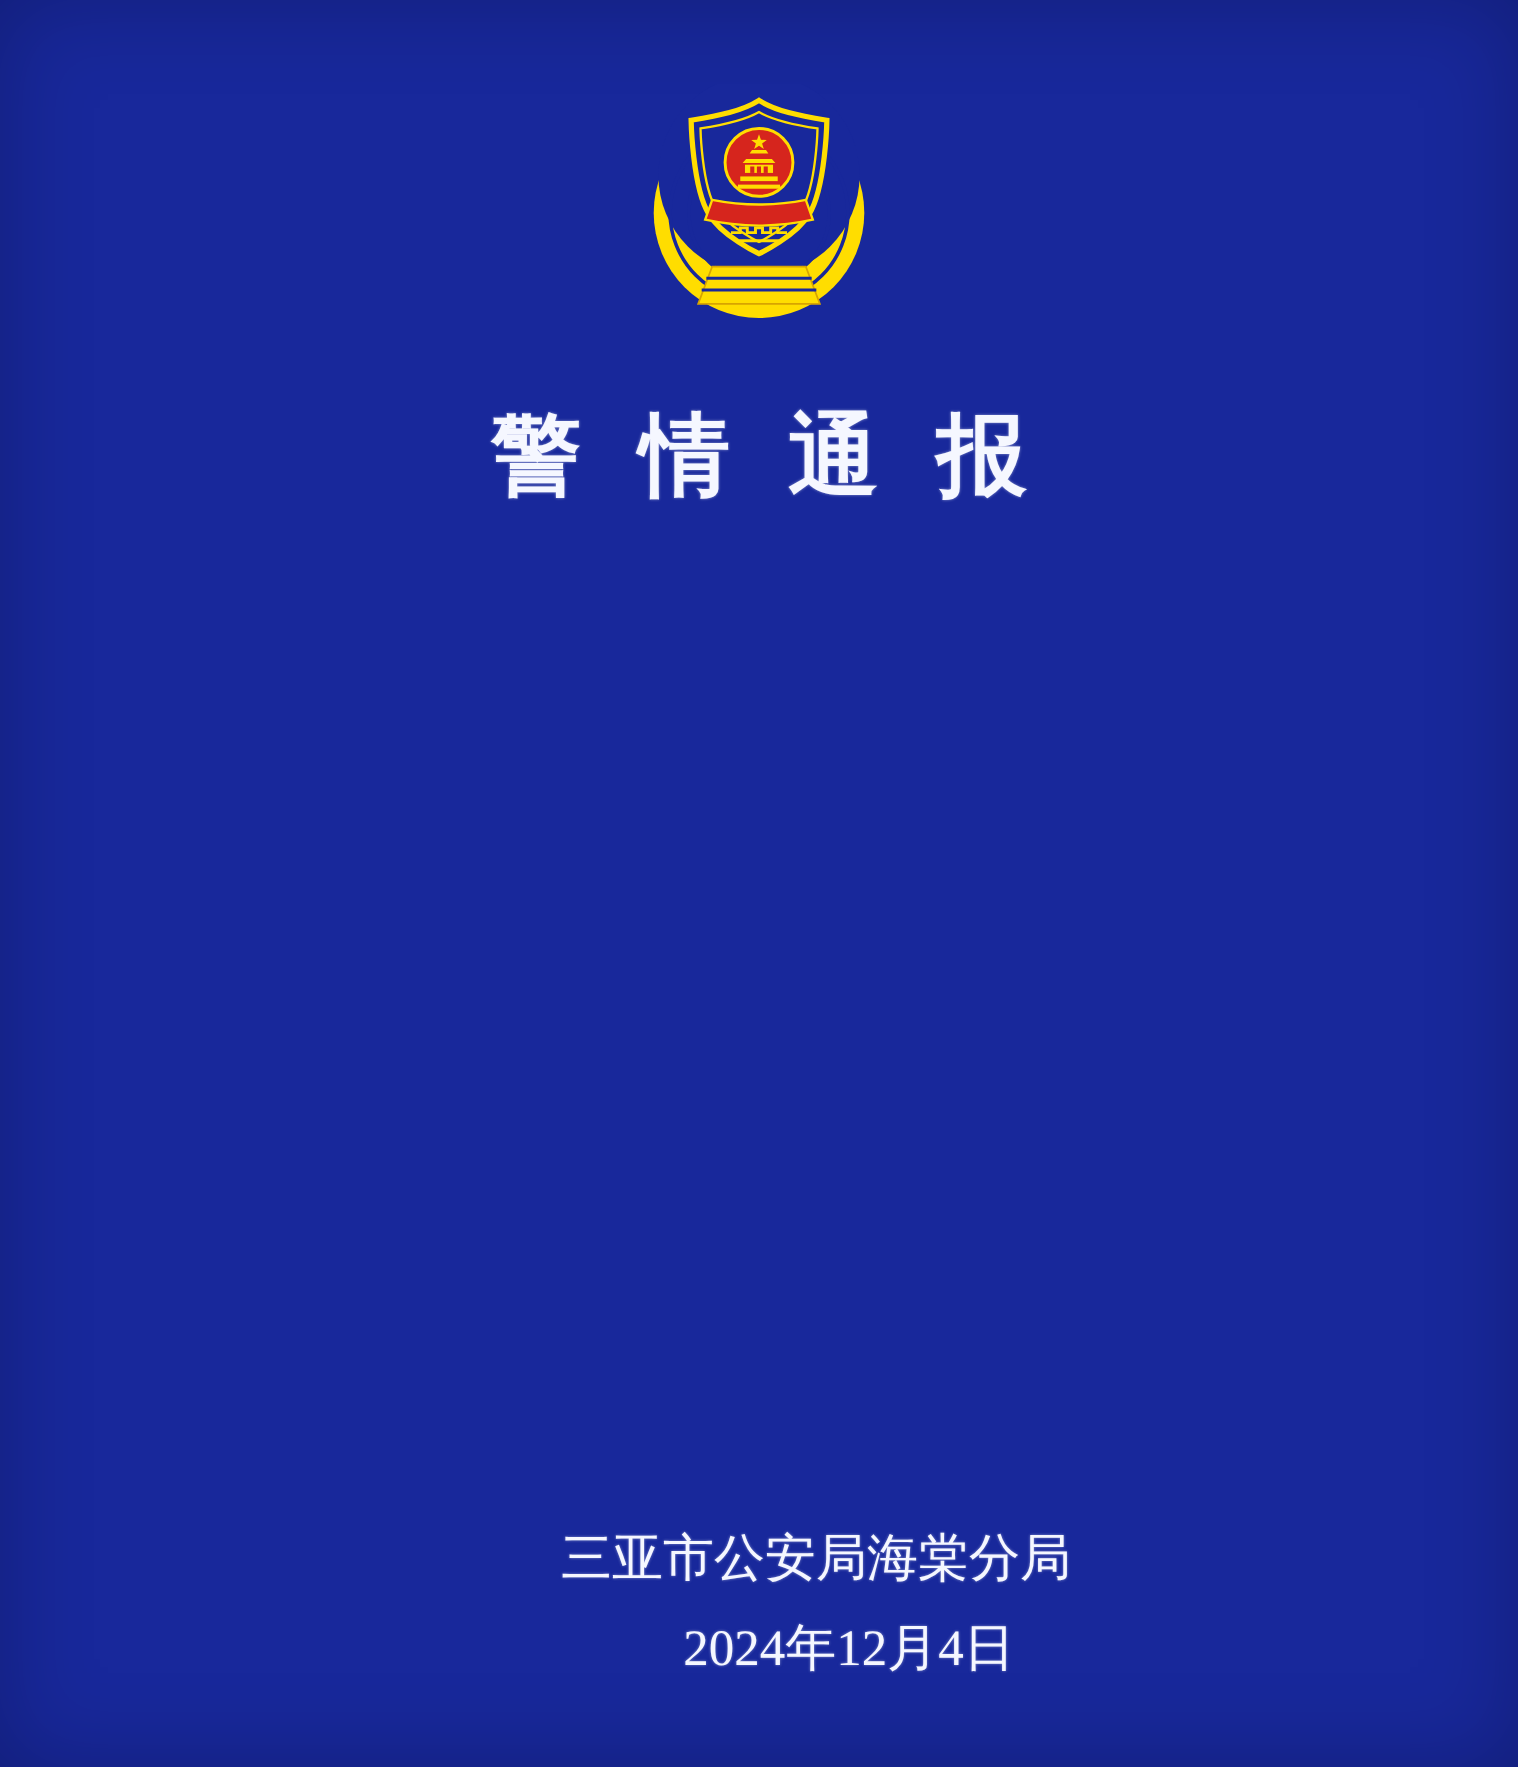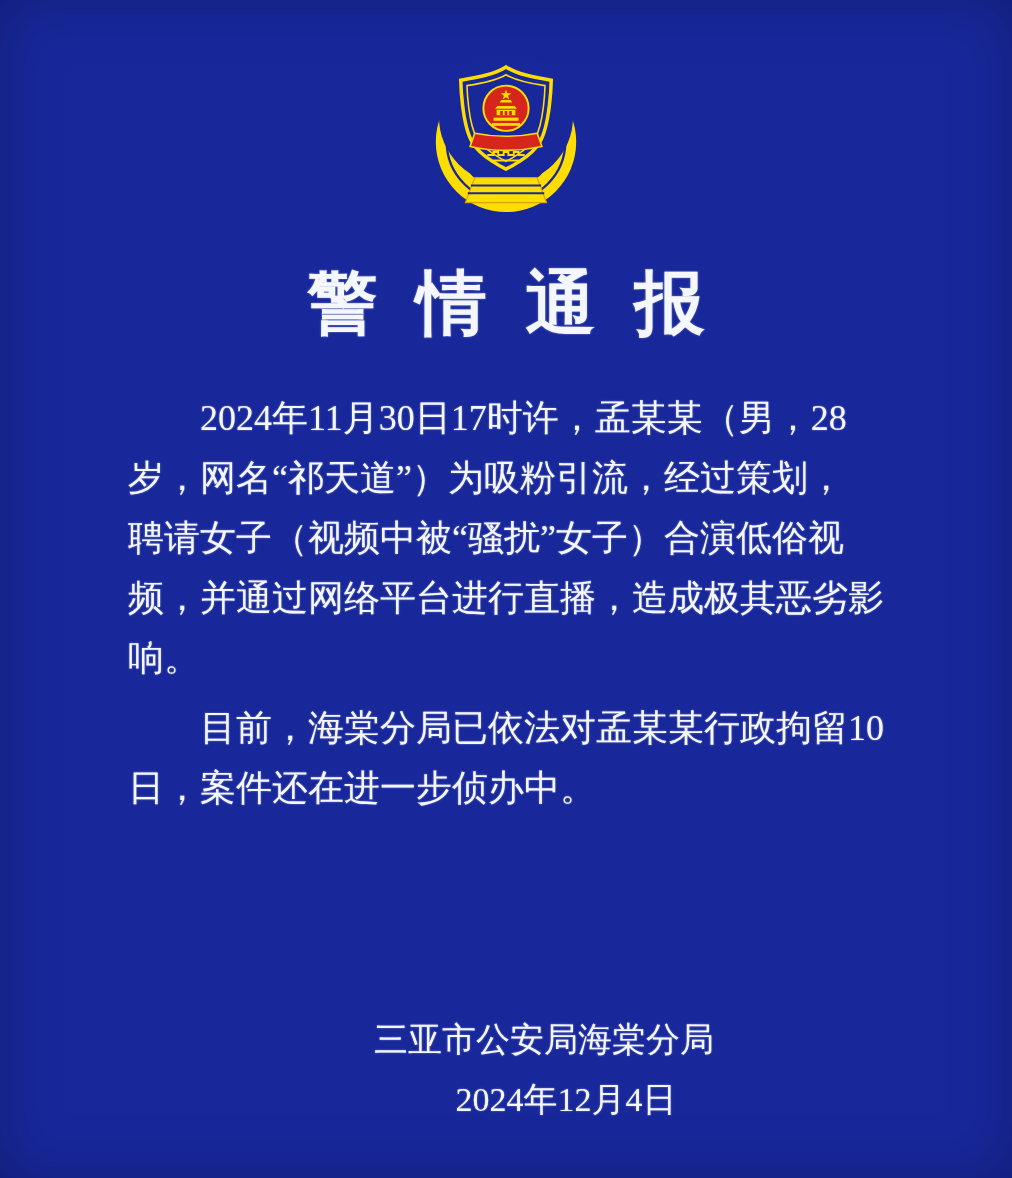--- a/index.html
+++ b/index.html
@@ -28,21 +28,21 @@
     left: calc(50% - 78px);
     width: 156px;
     height: 156px;
   }
   .title {
     position: absolute;
     top: 258px;
     left: 0;
     width: 100%;
     text-align: center;
-    font-size: 70px;
+    font-size: 60px;
     font-weight: bold;
     letter-spacing: 39px;
     text-indent: 39px;
     line-height: 92px;
     white-space: nowrap;
     text-shadow: 0 0 2px rgba(240,244,255,0.55);
   }
   .body-text {
     position: absolute;
     top: 388px;
@@ -107,30 +107,17 @@
 
       <path d="M60,99 Q100,107 140,99 L146,116 Q100,126 54,116 Z" style="fill:var(--red);stroke:var(--gold);stroke-width:2"></path>
 
       <path d="M76,127 H84 V123 H90 V127 H97 V123 H103 V127 H110 V123 H116 V127 H124" style="fill:none;stroke:var(--gold);stroke-width:2.5"></path>
       <path d="M83,134 H117" style="fill:none;stroke:var(--gold);stroke-width:2.5"></path>
     </svg>
   </div>
 
   <h1 class="title">警情通报</h1>
 
-  <div class="body-text">
-    <div class="para">
-      <div class="body-line indent">2024年11月30日17时许，孟某某（男，28</div>
-      <div class="body-line">岁，网名“祁天道”）为吸粉引流，经过策划，</div>
-      <div class="body-line">聘请女子（视频中被“骚扰”女子）合演低俗视</div>
-      <div class="body-line">频，并通过网络平台进行直播，造成极其恶劣影</div>
-      <div class="body-line">响。</div>
-    </div>
-    <div class="para para-2">
-      <div class="body-line indent">目前，海棠分局已依法对孟某某行政拘留10</div>
-      <div class="body-line">日，案件还在进一步侦办中。</div>
-    </div>
-  </div>
 
   <div class="footer-org">三亚市公安局海棠分局</div>
   <div class="footer-date">2024年12月4日</div>
 
 </div>
 
 </body></html>

